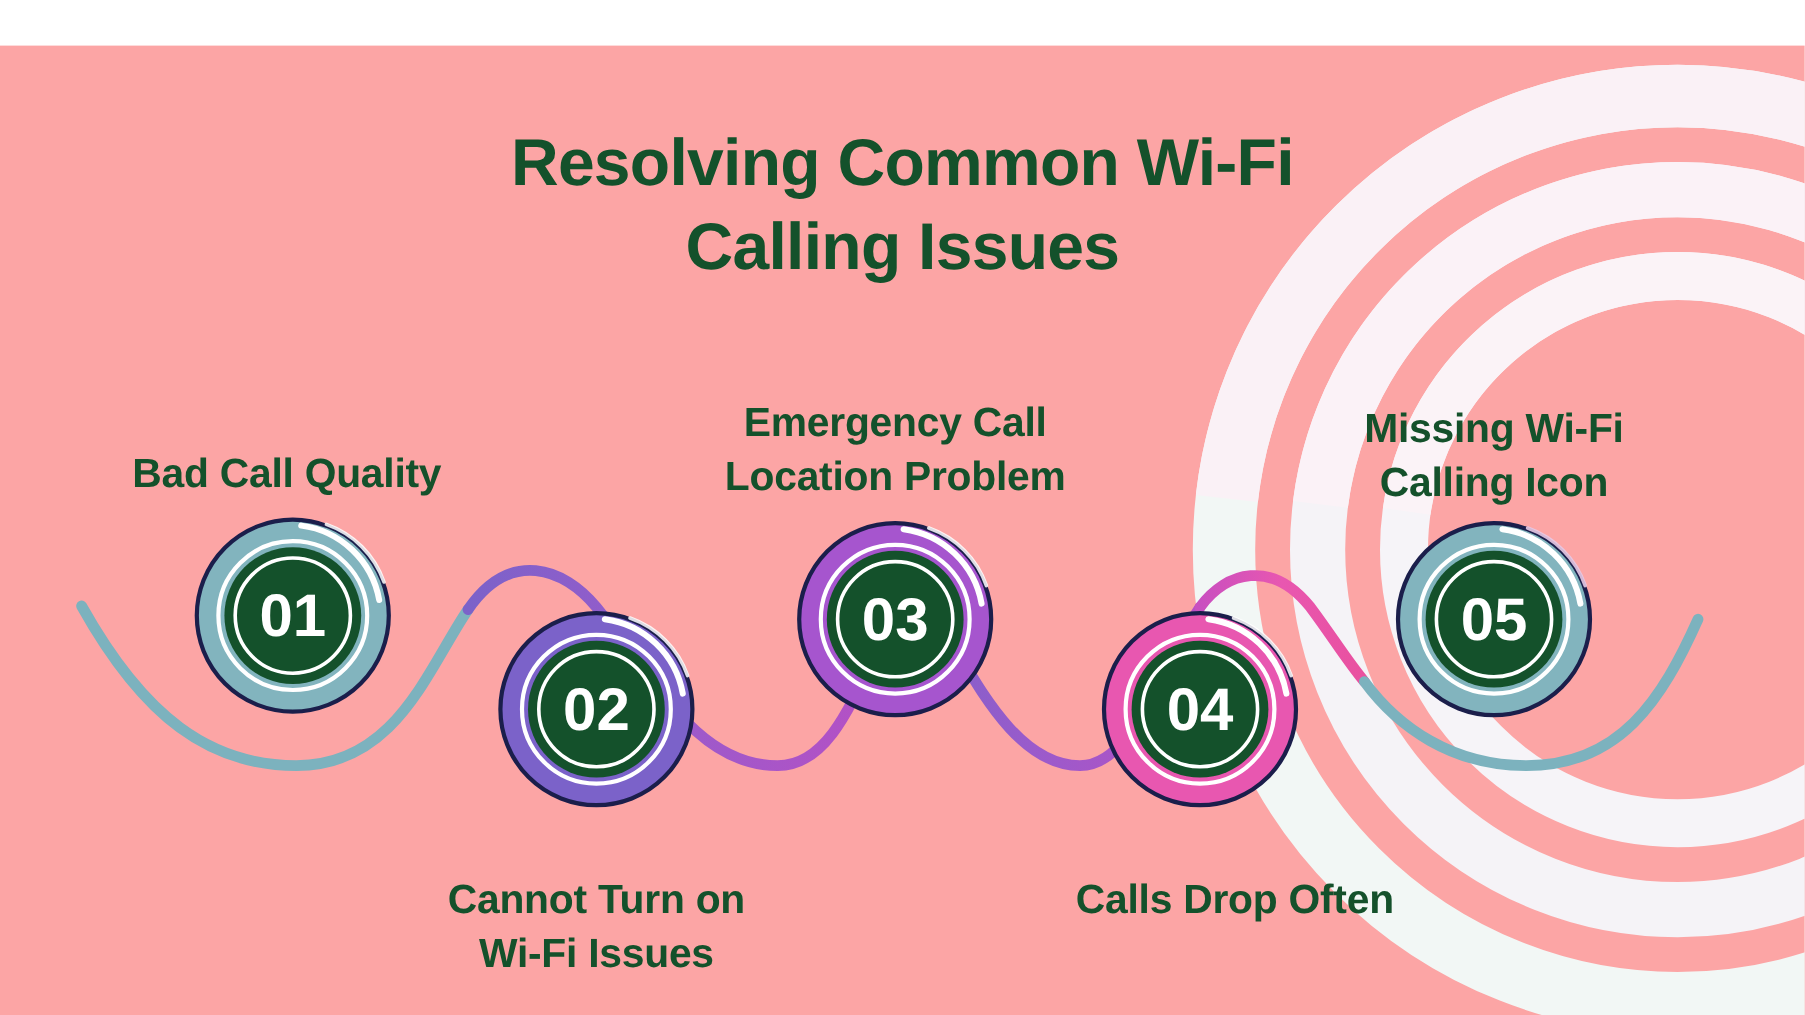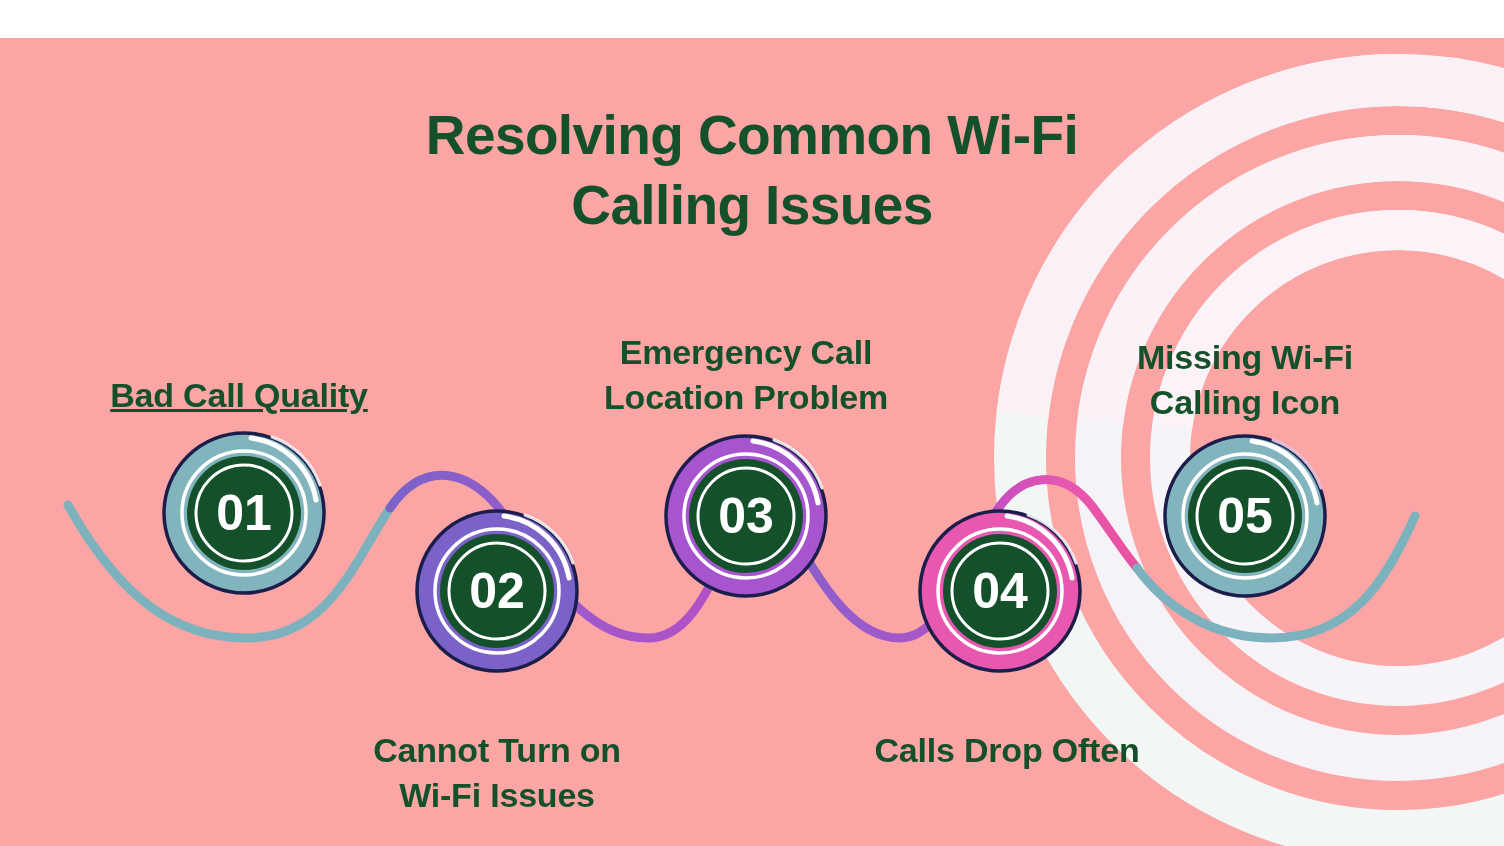--- a/index.html
+++ b/index.html
@@ -58,24 +58,24 @@
   .node-label {
     position: absolute;
     text-align: center;
     font-size: 34px;
     font-weight: 700;
     line-height: 1.33;
     color: #14512B;
     white-space: pre-line;
     letter-spacing: -0.2px;
   }
-  .lbl-1 { left:  89px; top: 335px; width: 300px; text-decoration: underline; }
+  .lbl-1 { left:  89px; top: 335px; width: 300px; }
   .lbl-2 { left: 347px; top: 690px; width: 300px; }
   .lbl-3 { left: 596px; top: 292px; width: 300px; }
-  .lbl-4 { left: 857px; top: 690px; width: 300px; }
+  .lbl-4 { left: 879px; top: 690px; width: 300px; }
   .lbl-5 { left: 1095px; top: 297px; width: 300px; }
 </style>
 </head>
 <body>
 
 <div id="stage">
 
   <svg id="bg-rings" viewBox="0 0 1504 846" xmlns="http://www.w3.org/2000/svg" aria-hidden="true">
     <defs>
       <clipPath id="frameClip">

